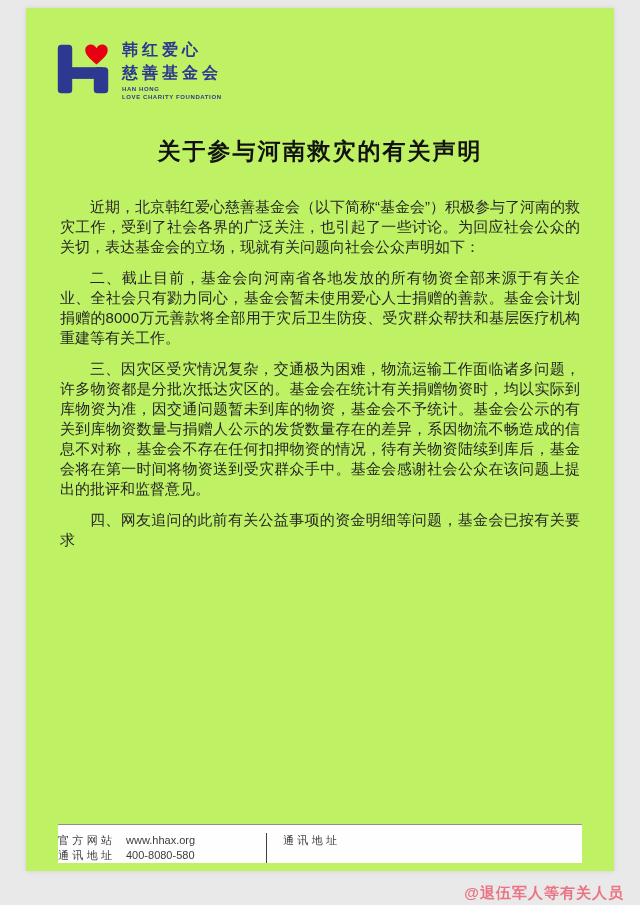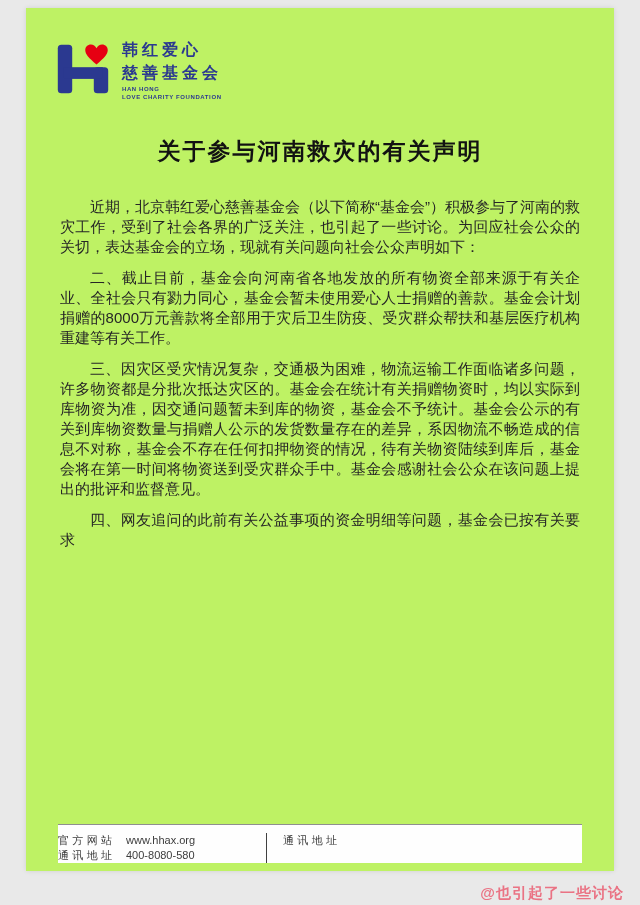--- a/index.html
+++ b/index.html
@@ -106,13 +106,13 @@
     </div>
     <div class="footer-right">
       <div class="f-row">
         <span class="f-label">通讯地址</span>
       </div>
     </div>
   </div>
 
 </div>
 
-<div class="watermark">@也引起了一些讨论</div>
+<div class="watermark">@退伍军人等有关人员</div>
 
 </body></html>

